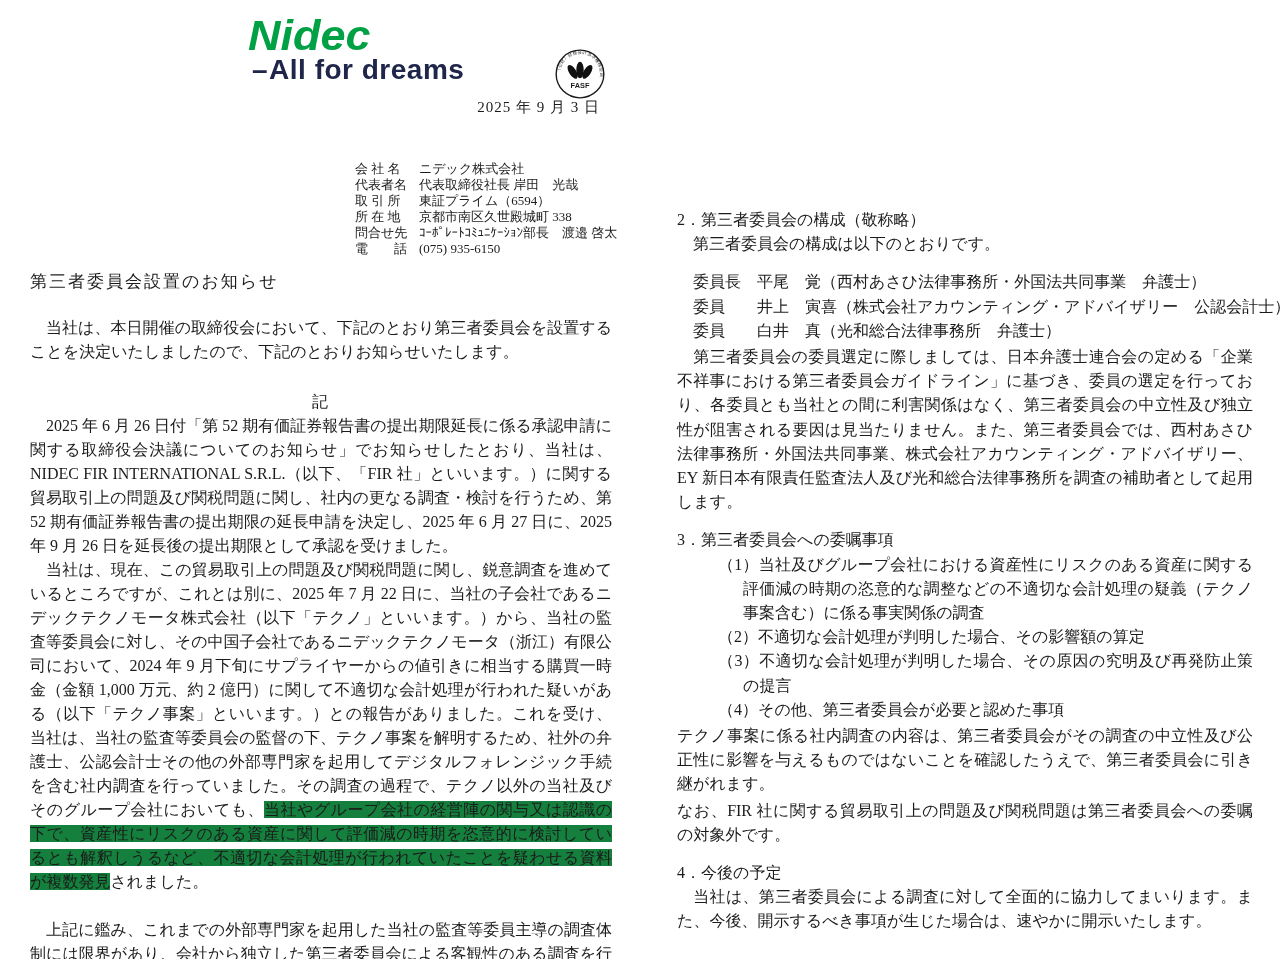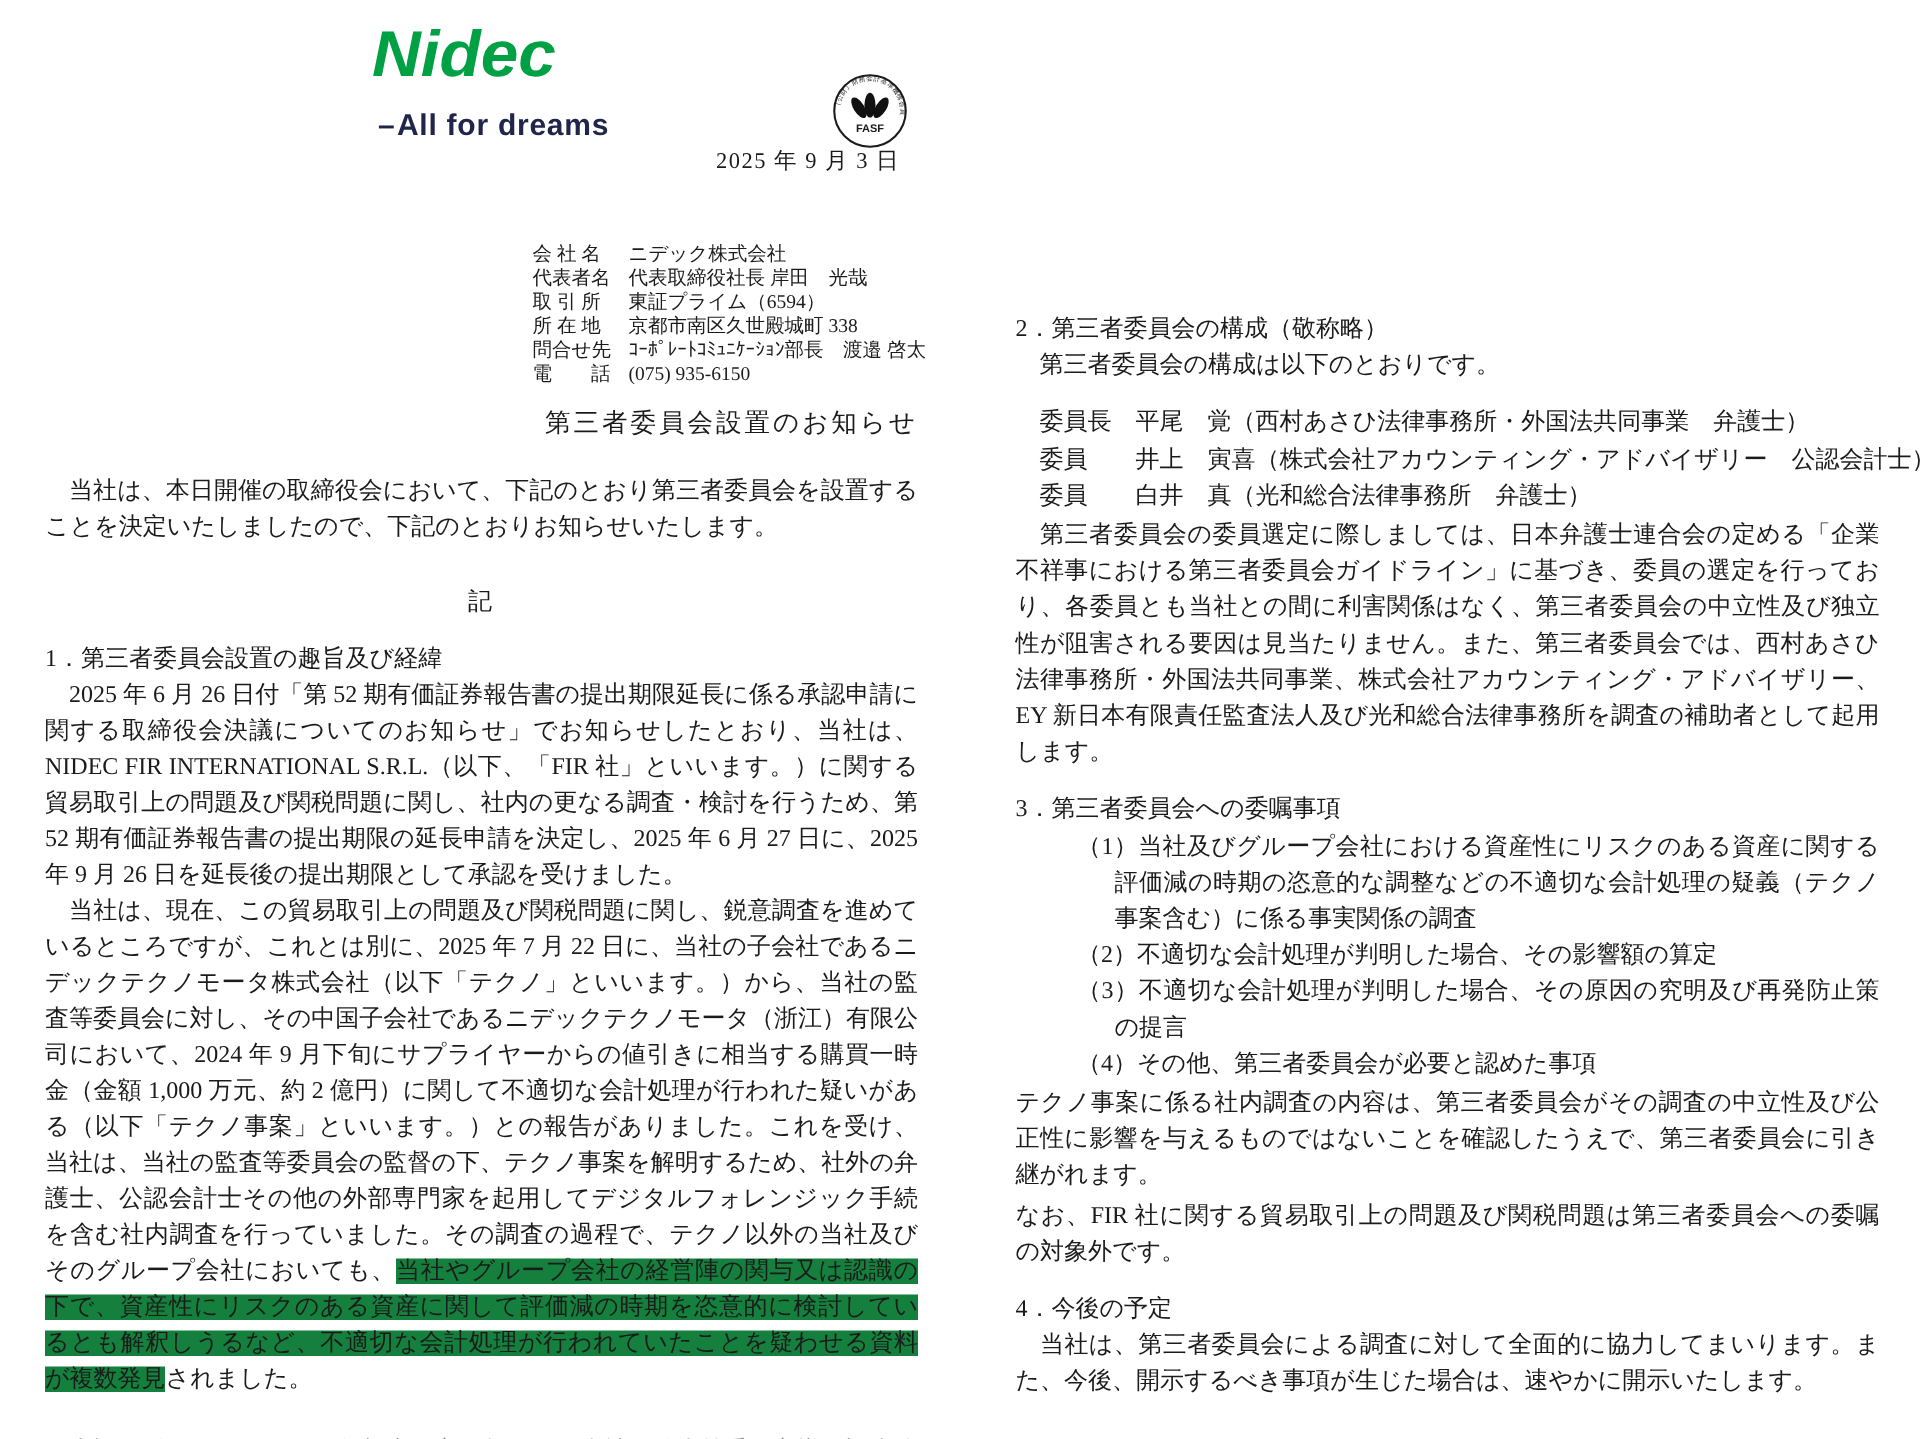--- a/index.html
+++ b/index.html
@@ -12,22 +12,22 @@
 
   
   .logo-block{position:absolute;left:248px;top:14px;}
   .brand{
     font-family:"Liberation Sans","DejaVu Sans",sans-serif;
     font-weight:800;font-style:italic;font-size:45px;line-height:44px;
     color:#00A044;letter-spacing:0px;transform:scaleY(.96);
   }
   .tagline{
     font-family:"Liberation Sans","DejaVu Sans",sans-serif;
-    font-weight:700;font-size:20px;line-height:22px;color:#20264a;
-    margin-top:15px;margin-left:4px;letter-spacing:.5px;white-space:nowrap;
+    font-weight:700;font-size:28px;line-height:22px;color:#20264a;
+    margin-top:1px;margin-left:4px;letter-spacing:.5px;white-space:nowrap;
   }
   .tagline .arrow{font-weight:700;margin-right:1px;}
 
   .seal{position:absolute;left:554px;top:48px;width:52px;height:52px;}
   .seal svg{width:52px;height:52px;display:block;}
 
   .doc-date{
     position:absolute;left:400px;top:98px;width:200px;
     font-size:15px;text-align:right;letter-spacing:1px;white-space:nowrap;
   }
@@ -35,21 +35,21 @@
   .company-info{position:absolute;left:355px;top:161px;width:300px;font-size:13px;line-height:15.9px;}
   .info-row{display:flex;white-space:nowrap;}
   .info-label{width:64px;flex:0 0 64px;}
   .info-value{}
 
   
   .col{position:absolute;font-size:16px;line-height:24px;text-align:justify;}
   .col-left{left:30px;top:270px;width:582px;}
   .col-right{left:677px;top:208px;width:576px;line-height:24.2px;}
 
-  .doc-title{text-align:right;font-size:17px;letter-spacing:2px;}
+  .doc-title{text-align:left;font-size:17px;letter-spacing:2px;}
   .intro{margin-top:22px;}
   .ki{margin-top:26px;text-align:center;letter-spacing:2px;}
   .sec-heading{margin-top:14px;text-align:left;}
   p{margin:0;}
   .para{margin:0;}
   .gap{margin-top:2px;}
   .gap-lg{margin-top:24px;}
   .hl{background:#15803d;}
 
   .lead-line{text-align:left;}
@@ -112,21 +112,20 @@
       <span class="info-label">電　　話</span>
       <span class="info-value">(075) 935-6150</span>
     </div>
   </div>
 
   <div class="col col-left">
     <div class="doc-title">第三者委員会設置のお知らせ</div>
     <p class="intro">　当社は、本日開催の取締役会において、下記のとおり第三者委員会を設置することを決定いたしましたので、下記のとおりお知らせいたします。</p>
     <div class="ki">記</div>
 
-    <div class="sec-heading">1．第三者委員会設置の趣旨及び経緯</div>
     <p class="para">　2025 年 6 月 26 日付「第 52 期有価証券報告書の提出期限延長に係る承認申請に関する取締役会決議についてのお知らせ」でお知らせしたとおり、当社は、NIDEC FIR INTERNATIONAL S.R.L.（以下、「FIR 社」といいます。）に関する貿易取引上の問題及び関税問題に関し、社内の更なる調査・検討を行うため、第 52 期有価証券報告書の提出期限の延長申請を決定し、2025 年 6 月 27 日に、2025 年 9 月 26 日を延長後の提出期限として承認を受けました。</p>
     <p class="para"><span>　当社は、現在、この貿易取引上の問題及び関税問題に関し、鋭意調査を進めているところですが、これとは別に、2025 年 7 月 22 日に、当社の子会社であるニデックテクノモータ株式会社（以下「テクノ」といいます。）から、当社の監査等委員会に対し、その中国子会社であるニデックテクノモータ（浙江）有限公司において、2024 年 9 月下旬にサプライヤーからの値引きに相当する購買一時金（金額 1,000 万元、約 2 億円）に関して不適切な会計処理が行われた疑いがある（以下「テクノ事案」といいます。）との報告がありました。これを受け、当社は、当社の監査等委員会の監督の下、テクノ事案を解明するため、社外の弁護士、公認会計士その他の外部専門家を起用してデジタルフォレンジック手続を含む社内調査を行っていました。その調査の過程で、テクノ以外の当社及びそのグループ会社においても、</span><span class="hl">当社やグループ会社の経営陣の関与又は認識の下で、資産性にリスクのある資産に関して評価減の時期を恣意的に検討しているとも解釈しうるなど、不適切な会計処理が行われていたことを疑わせる資料が複数発見</span><span>されました。</span></p>
     <p class="para gap-lg">　上記に鑑み、これまでの外部専門家を起用した当社の監査等委員主導の調査体制には限界があり、会社から独立した第三者委員会による客観性のある調査を行う必要があると判断し、本日、日本弁護士連合会の定める「企業不祥事における第三者委員会ガイドライン」に準拠した第三者委員会を設置することを決定しました。</p>
   </div>
 
   <div class="col col-right">
     <div class="sec-heading" style="margin-top:0">2．第三者委員会の構成（敬称略）</div>
     <p class="lead-line">　第三者委員会の構成は以下のとおりです。</p>
 
     <div class="members">

